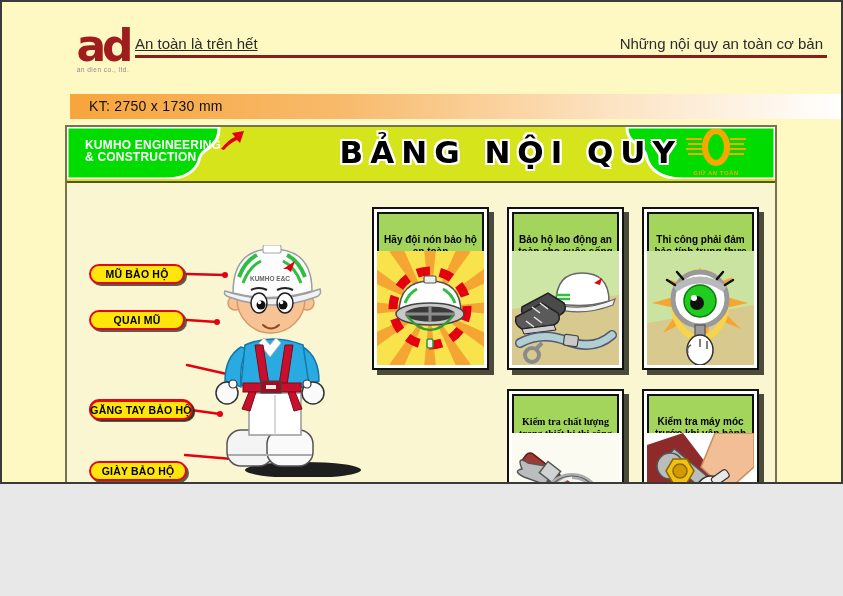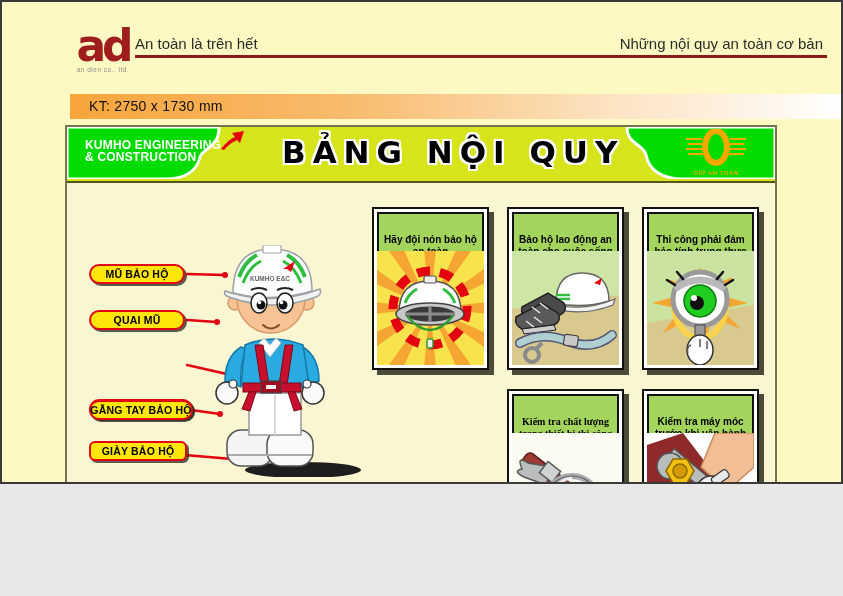--- a/index.html
+++ b/index.html
@@ -5,21 +5,21 @@
   * { margin:0; padding:0; box-sizing:border-box; }
   body { background:#e8e8e8; font-family:"Liberation Sans", sans-serif; }
   .page {
     position:relative; width:843px; height:484px; background:#fef9c3;
     border:2px solid #3a3a3a; overflow:hidden;
   }
   
   .logo { position:absolute; left:66px; top:22px; width:70px; text-align:center; }
   .logo-text { font-size:44px; font-weight:bold; color:#A01D1D; letter-spacing:-4px; line-height:44px; font-family:"DejaVu Sans", sans-serif; }
   .logo-sub { font-size:6.5px; color:#8a8a8a; letter-spacing:0.5px; margin-top:-2px; }
-  .slogan-left { position:absolute; left:133px; top:33px; font-size:15px; color:#2b2b2b; }
+  .slogan-left { position:absolute; left:133px; top:33px; font-size:15px; color:#2b2b2b;text-decoration:underline; }
   .slogan-right { position:absolute; right:18px; top:33px; font-size:15px; color:#2b2b2b; }
   .redline { position:absolute; left:133px; top:53px; width:692px; height:3px; background:#8E1A1A; }
   
   .kt-bar {
     position:absolute; left:68px; top:92px; width:773px; height:25px;
     background:linear-gradient(90deg,#F7A53C 0%,#F8BA6B 35%,#FCE3C2 70%,#ffffff 100%);
     font-size:14px; color:#111; line-height:25px; padding-left:19px; letter-spacing:0.3px;
   }
   
   .board {
@@ -30,21 +30,21 @@
     position:relative; width:100%; height:56px; background:#D6E41C;
     border-bottom:2px solid #55561c;
   }
   .hdr-shapes { position:absolute; left:0; top:0; width:100%; height:52px; }
   .hdr-company {
     position:absolute; left:18px; top:12px; color:#ffffff; font-weight:bold;
     font-size:12px; line-height:12px; z-index:2; letter-spacing:0.2px;
   }
   .hdr-arrow { position:absolute; left:152px; top:2px; z-index:2; }
   .board-title {
-    position:absolute; left:215px; top:7px; width:400px; text-align:left; z-index:2;
+    position:absolute; left:215px; top:7px; width:400px; text-align:right; z-index:2;
     font-size:31px; font-weight:bold; letter-spacing:7px; color:#000;
     font-family:"DejaVu Sans", sans-serif;
     text-shadow:-2px -2px 0 #fff, 2px -2px 0 #fff, -2px 2px 0 #fff, 2px 2px 0 #fff,
                  0 -2px 0 #fff, 0 2px 0 #fff, -2px 0 0 #fff, 2px 0 0 #fff;
   }
   .hdr-safety { position:absolute; right:24px; top:2px; width:70px; text-align:center; z-index:2; }
   .hdr-safety-label { font-size:6px; font-weight:bold; color:#F5A800; letter-spacing:0.5px; margin-top:-1px; }
   .board-body { position:relative; width:708px; height:386px; }
   
   .connectors { position:absolute; left:0; top:0; width:708px; height:386px; z-index:1; }
@@ -136,21 +136,21 @@
           <circle cx="182" cy="196" r="3"></circle>
             <circle cx="153" cy="231" r="3"></circle>
           <circle cx="165" cy="276" r="3"></circle>
         </g>
       </svg>
 
       <div class="pill" style="top:81px;  width:96px;">MŨ BẢO HỘ</div>
       <div class="pill" style="top:127px; width:96px;">QUAI  MŨ</div>
       <div class="pill" style="top:172px; width:104px;margin-top:44px;">DÂY ĐAI AN TOÀN</div>
       <div class="pill" style="top:217px; width:104px;text-align:right;">GĂNG TAY BẢO HỘ</div>
-      <div class="pill" style="top:258px; width:98px;border-radius:6px;">GIÀY BẢO HỘ</div>
+      <div class="pill" style="top:278px; width:98px;">GIÀY BẢO HỘ</div>
 
       <div class="character">
         <svg viewBox="0 0 152 232">
           <ellipse cx="88" cy="225" rx="58" ry="8" fill="#1e1e1e"></ellipse>
 
           <path d="M26 102 Q10 112 10 136 L26 142 Q24 118 32 104 Z" fill="#29ABE2" stroke="#1478A8" stroke-width="1.5"></path>
           <path d="M88 102 Q104 112 104 136 L88 142 Q90 118 82 104 Z" fill="#29ABE2" stroke="#1478A8" stroke-width="1.5"></path>
 
           <rect x="12" y="185" width="46" height="36" rx="14" fill="#F4F4F4" stroke="#555" stroke-width="1.5"></rect>
           <rect x="52" y="185" width="46" height="36" rx="14" fill="#FAFAFA" stroke="#555" stroke-width="1.5"></rect>

